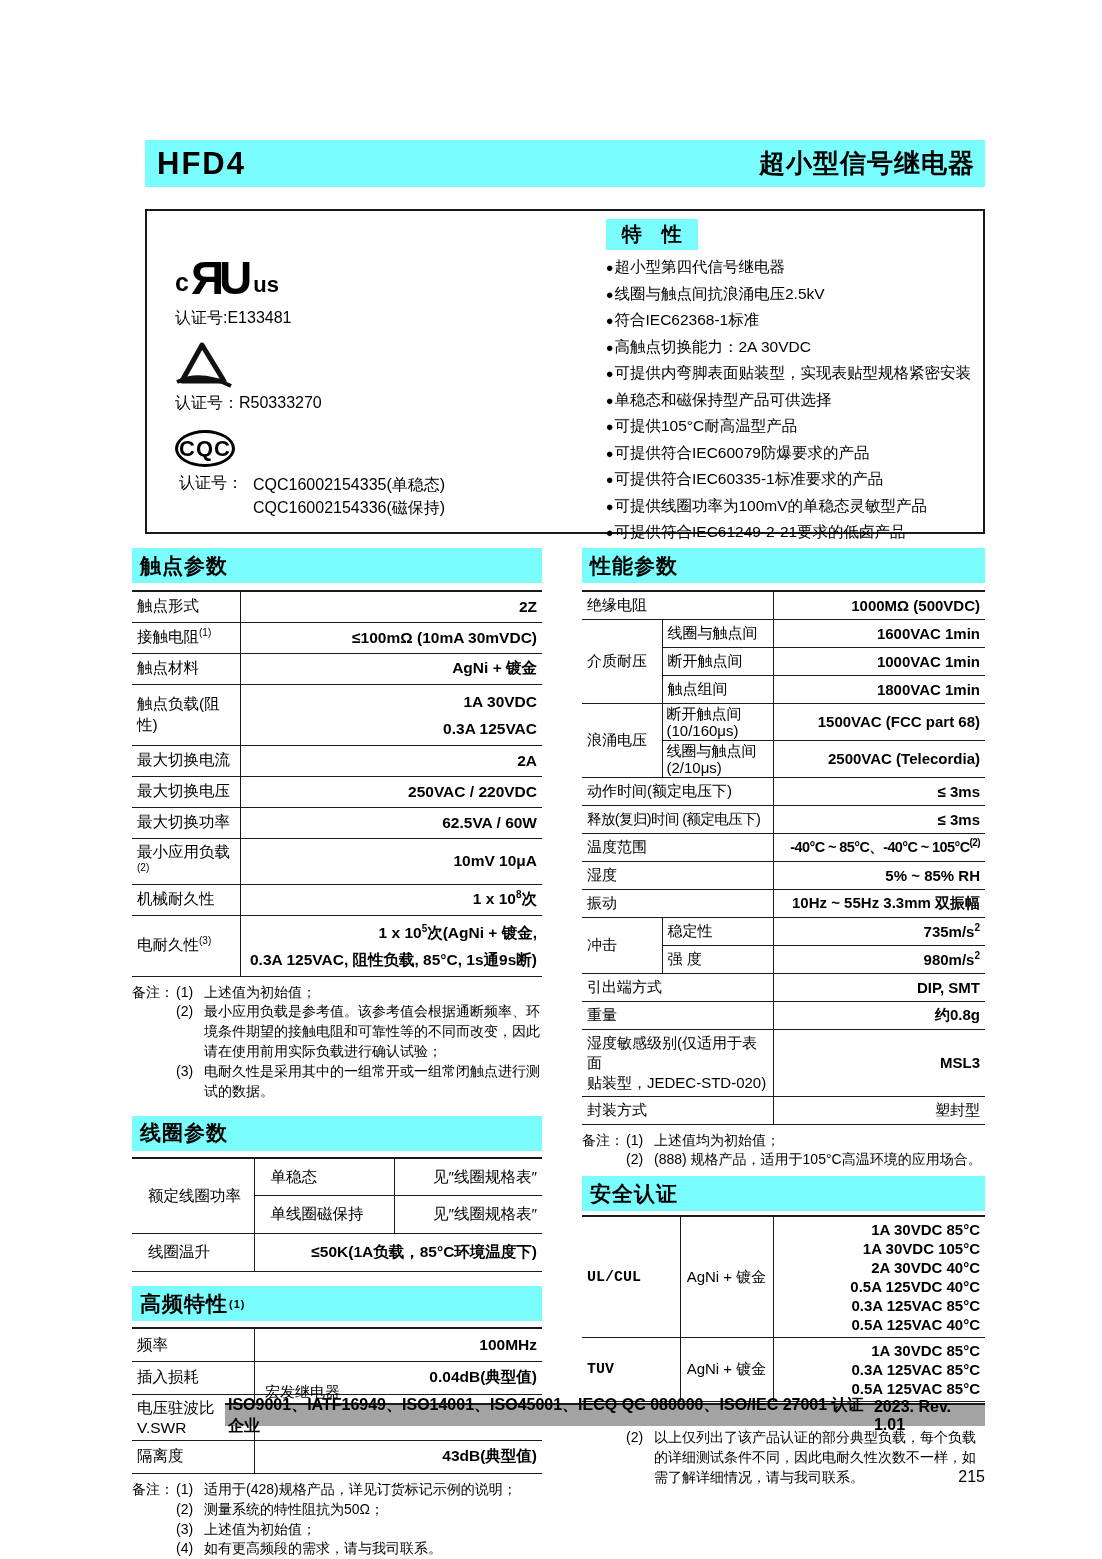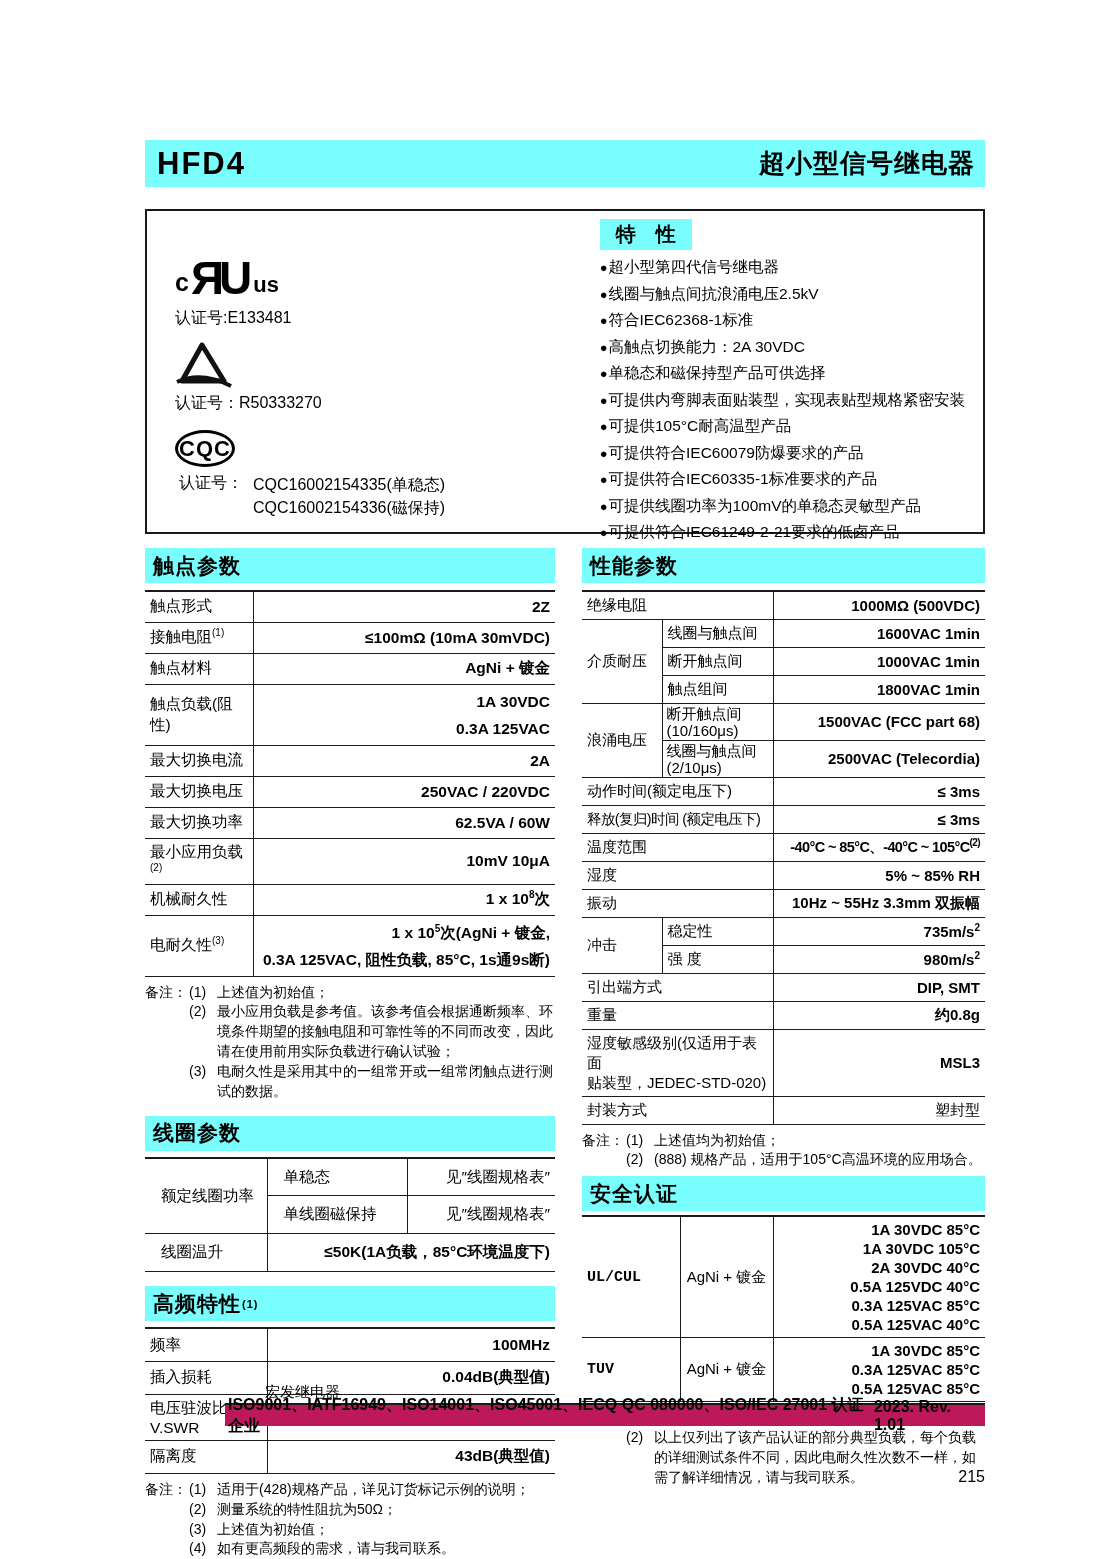--- a/index.html
+++ b/index.html
@@ -23,30 +23,30 @@
   .ul-us { font-size:22px; font-weight:bold; line-height:1; margin-bottom:1px; }
   .cert-line1 { position:absolute; left:28px; top:97px; font-size:16px; }
   .tuv-icon { position:absolute; left:28px; top:130px; }
   .cert-line2 { position:absolute; left:28px; top:182px; font-size:16px; }
   .cqc-logo { position:absolute; left:28px; top:219px; width:60px; height:37px;
     border:3px solid #000; border-radius:50%; display:flex; align-items:center; justify-content:center;
     font-weight:bold; font-size:22px; letter-spacing:1px; }
   .cqc-block { position:absolute; left:32px; top:262px; font-size:16px; display:flex; }
   .cqc-nums { margin-left:10px; line-height:23px; }
 
-  .features { flex:1; padding:8px 18px 6px 0; }
+  .features { flex:1; padding:8px 12px 6px 0; }
   .feat-title { display:inline-block; background:#79fdfd; font-size:20px; font-weight:bold;
     padding:2px 16px; margin-bottom:4px; }
   .feat-list { list-style:none; }
   .feat-list li { font-size:15.5px; line-height:25.5px; white-space:nowrap; }
   .feat-list .blt { font-size:13px; margin-right:1px; }
   .rohs { text-align:right; font-weight:bold; font-size:16px; margin-top:2px; }
 
   
-  .leftcol  { position:absolute; left:145px; top:548px; width:410px; }
+  .leftcol  { position:absolute; left:132px; top:548px; width:410px; }
   .rightcol { position:absolute; left:582px; top:548px; width:403px; }
 
   .secbar { background:#79fdfd; height:35px; display:flex; align-items:center;
     font-size:21px; font-weight:bold; padding-left:8px; letter-spacing:1px; }
   .secbar sup { font-size:11px; font-weight:bold; margin-left:1px; }
 
   table { width:100%; border-collapse:collapse; table-layout:fixed; }
   td { border-bottom:1px solid #1a1a1a; font-size:15.5px; padding:3px 5px; vertical-align:middle; }
   table { border-top:2px solid #1a1a1a; }
   .lbl { text-align:left; border-right:1px solid #1a1a1a; }
@@ -75,21 +75,21 @@
   .notes-label { white-space:nowrap; margin-right:2px; }
   .notes-items { flex:1; }
   .note { position:relative; padding-left:28px; }
   .note-num { position:absolute; left:0; top:0; }
 
   .gap14 { height:14px; } .gap6 { height:6px; } .gap4 { height:4px; } .gap7 { height:7px; }
 
   
   .footer { position:absolute; left:145px; top:1383px; width:840px; }
   .company { margin-left:120px; font-size:15px; padding-bottom:1px; }
-  .isobar { margin-left:80px; background:#be185d; border-top:2px solid #1a1a1a;
+  .isobar { margin-left:80px; background:#a3a3a3; border-top:2px solid #1a1a1a;
     display:flex; justify-content:space-between; align-items:center; height:23px;
     font-size:16px; font-weight:bold; padding:0 2px 0 3px; }
   .pagenum { position:absolute; left:145px; top:1468px; width:840px; text-align:right; font-size:16px; }
 </style>
 </head>
 <body>
 
 <div class="page">
 
   <div class="titlebar">
@@ -128,22 +128,22 @@
       </div>
     </div>
 
     <div class="features">
       <div class="feat-title">特　性</div>
       <ul class="feat-list">
         <li><span class="blt">●</span><span>超小型第四代信号继电器</span></li>
         <li><span class="blt">●</span><span>线圈与触点间抗浪涌电压2.5kV</span></li>
         <li><span class="blt">●</span><span>符合IEC62368-1标准</span></li>
         <li><span class="blt">●</span><span>高触点切换能力：2A 30VDC</span></li>
+        <li><span class="blt">●</span><span>可提供内弯脚表面贴装型，实现表贴型规格紧密安装</span></li>
         <li><span class="blt">●</span><span>单稳态和磁保持型产品可供选择</span></li>
-        <li><span class="blt">●</span><span>可提供内弯脚表面贴装型，实现表贴型规格紧密安装</span></li>
         <li><span class="blt">●</span><span>可提供105°C耐高温型产品</span></li>
         <li><span class="blt">●</span><span>可提供符合IEC60079防爆要求的产品</span></li>
         <li><span class="blt">●</span><span>可提供符合IEC60335-1标准要求的产品</span></li>
         <li><span class="blt">●</span><span>可提供线圈功率为100mV的单稳态灵敏型产品</span></li>
         <li><span class="blt">●</span><span>可提供符合IEC61249-2-21要求的低卤产品</span></li>
       </ul>
       <div class="rohs">RoHS compliant</div>
     </div>
   </div>
 

